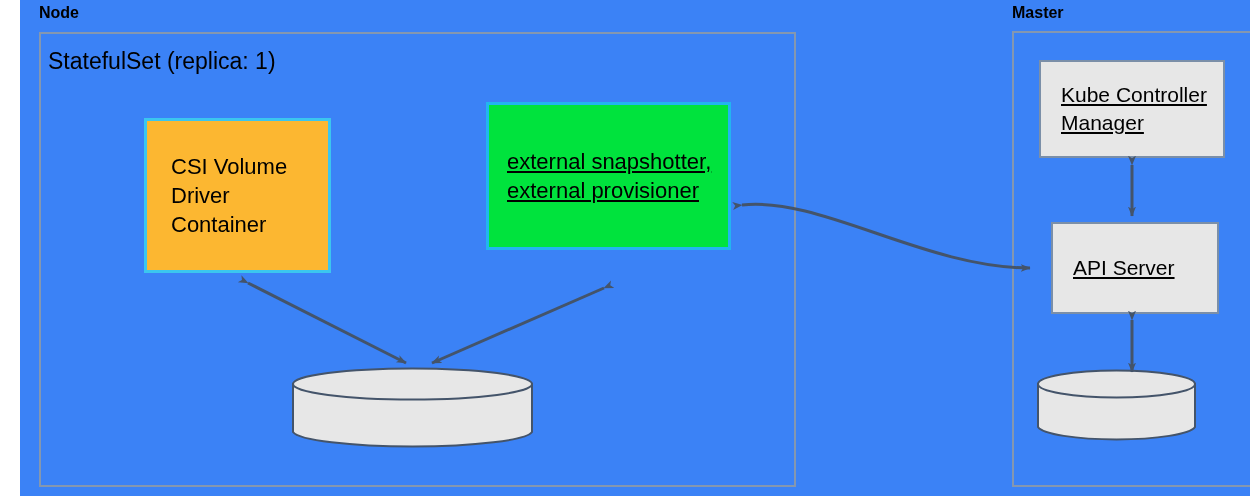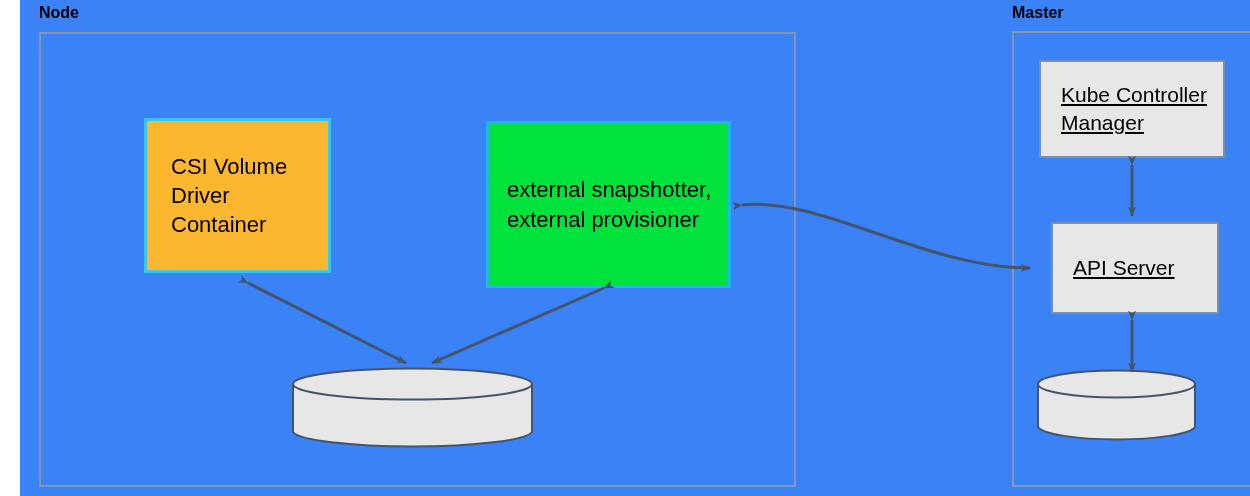--- a/index.html
+++ b/index.html
@@ -94,26 +94,27 @@
 </style>
 </head>
 <body>
 
 <div id="canvas">
 
   <div class="group-label" style="left:19px; top:4px;">Node</div>
 
   <div class="group-box" style="left:19px; top:32px; width:757px; height:455px;"></div>
 
+  <div class="group-title" style="left:28px; top:48px;">StatefulSet (replica: 1)</div>
 
   <div class="node-box box-orange" style="left:124px; top:118px; width:187px; height:155px;padding-left:24px;">
     <div class="txt">CSI Volume Driver Container</div>
   </div>
 
-  <div class="node-box box-green" style="left:466px; top:121px; width:245px; height:167px;">
+  <div class="node-box box-green" style="left:466px; top:102px; width:245px; height:148px;text-decoration:underline;">
     <div class="txt">external snapshotter, external provisioner</div>
   </div>
 
   <div class="cyl" style="left:272px; top:367px; width:241px; height:82px;">
     <svg width="241" height="82" viewBox="0 0 241 82" aria-hidden="true">
       <path d="M1,17 L1,65 A120,16 0 0 0 240,65 L240,17 Z" fill="#e7e7e7" stroke="#44546a" stroke-width="2"></path>
       <ellipse cx="120.5" cy="17" rx="119.5" ry="15.5" fill="#e7e7e7" stroke="#44546a" stroke-width="2"></ellipse>
     </svg>
   </div>
 

